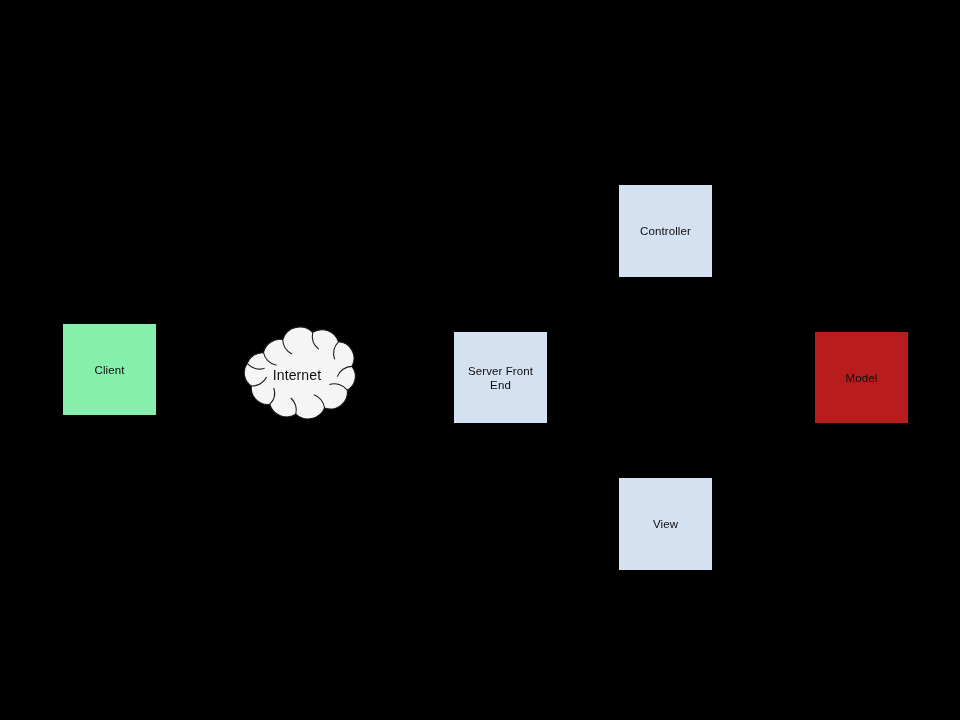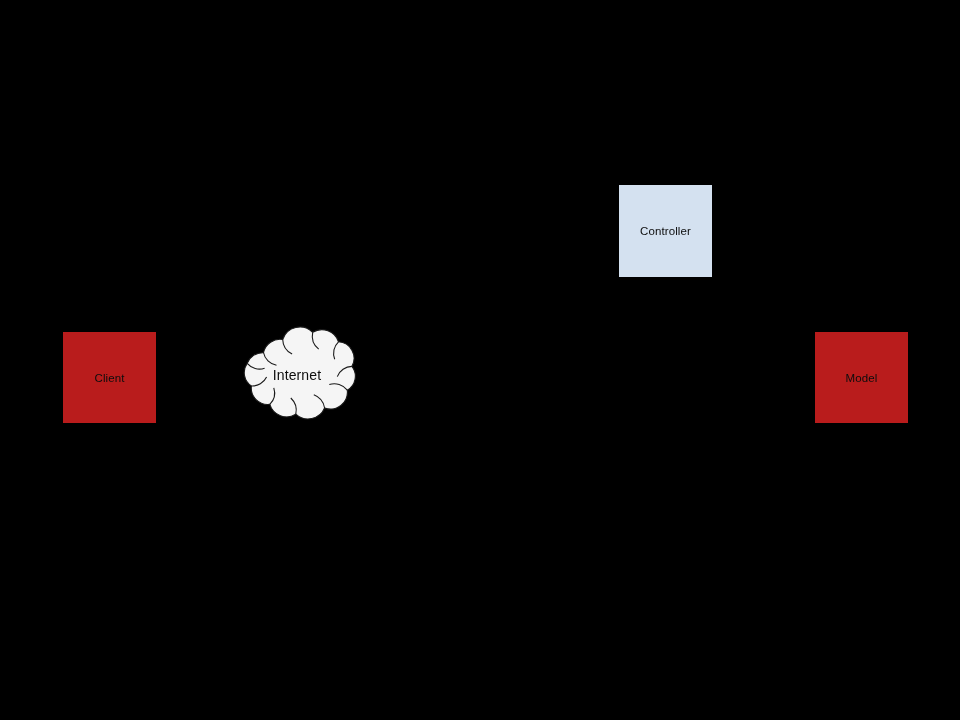--- a/index.html
+++ b/index.html
@@ -31,24 +31,24 @@
     font-size: 11.5px;
     line-height: 14px;
     color: #0d0d0d;
     letter-spacing: 0.1px;
     padding: 0 6px;
     white-space: pre-line;
   }
   
   #node-client {
     left: 62px;
-    top: 331px;
+    top: 323px;
     width: 95px;
     height: 93px;
-    background: #b91c1c;
+    background: #86efac;
   }
   
   #node-server-front-end {
     left: 453px;
     top: 331px;
     width: 95px;
     height: 93px;
     background: #d4e1f0;
   }
   
@@ -154,23 +154,30 @@
           <path d="M65.8 90.2 a17 17 0 0 0 -5.0 -16.2"></path>
           <path d="M39.8 80.4 a16.5 16.5 0 0 0 4.0 -16.6"></path>
           <path d="M21.4 62.0 a16 16 0 0 0 15.2 -9.0"></path>
           <path d="M17.2 39.4 a16 16 0 0 0 17.4 4.8"></path>
         </g>
       </g>
     </svg>
     <span class="cloud-label">Internet</span>
   </div>
 
+  <div class="node box" id="node-server-front-end">
+    <span class="label">Server Front
+End</span>
+  </div>
 
   <div class="node box" id="node-controller">
     <span class="label">Controller</span>
   </div>
 
+  <div class="node box" id="node-view">
+    <span class="label">View</span>
+  </div>
 
   <div class="node box" id="node-model">
     <span class="label">Model</span>
   </div>
 
 </div>
 
 </body></html>

